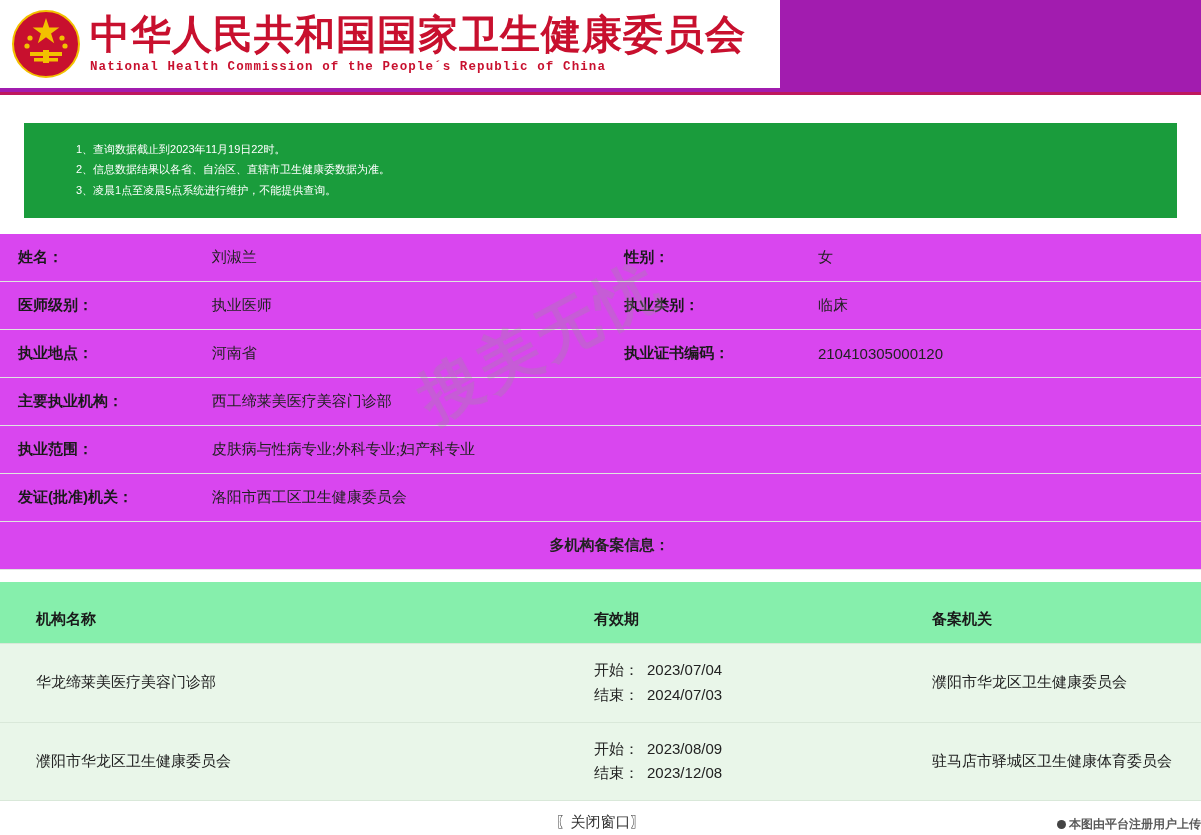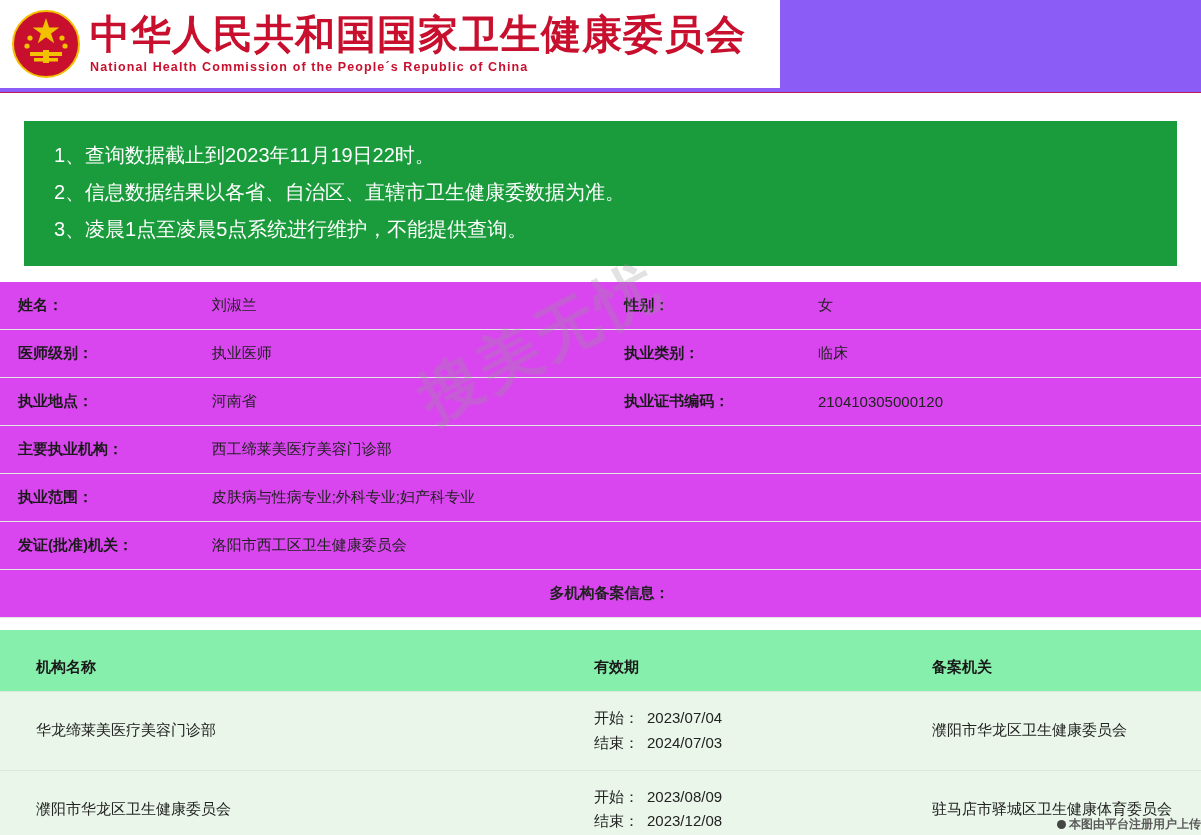--- a/index.html
+++ b/index.html
@@ -13,24 +13,24 @@
     font-family: "Liberation Sans", "DejaVu Sans", sans-serif;
     font-size: 15px;
     color: #222;
     position: relative;
     overflow: hidden;
   }
 
   
   .header {
     height: 92px;
-    border-bottom: 1px solid #be185d;
+    border-bottom: 3px solid #be185d;
     display: flex;
     align-items: flex-start;
-    background: #8b5cf6;
+    background: #a21caf;
   }
   .header-banner {
     width: 780px;
     height: 88px;
     display: flex;
     align-items: center;
     background: #ffffff;
     padding-left: 4px;
     box-sizing: border-box;
   }
@@ -51,39 +51,39 @@
   .title-cn {
     font-family: "DejaVu Sans", "Liberation Sans", sans-serif;
     font-size: 40px;
     font-weight: bold;
     color: #c8102e;
     letter-spacing: 1px;
     white-space: nowrap;
   }
   .title-en {
     margin-top: 7px;
-    font-family: Liberation Sans, sans-serif;
+    font-family: Liberation Mono, monospace;
     font-size: 12.5px;
     font-weight: bold;
     color: #c8102e;
     letter-spacing: 1.1px;
     white-space: nowrap;
   }
 
   
   .notice-wrap {
     padding: 28px 24px 0 24px;
   }
   .notice {
     background: #1a9c3c;
     color: #ffffff;
-    padding: 16px 18px 18px 30px;
+    padding: 16px 18px 18px 52px;
     box-sizing: border-box;
     line-height: 1.85;
-    font-size: 20px;
+    font-size: 11px;
   }
   .notice div { white-space: nowrap; }
 
   
   .info-table {
     width: 1201px;
     border-collapse: collapse;
     margin-top: 16px;
     table-layout: fixed;
     position: relative;

